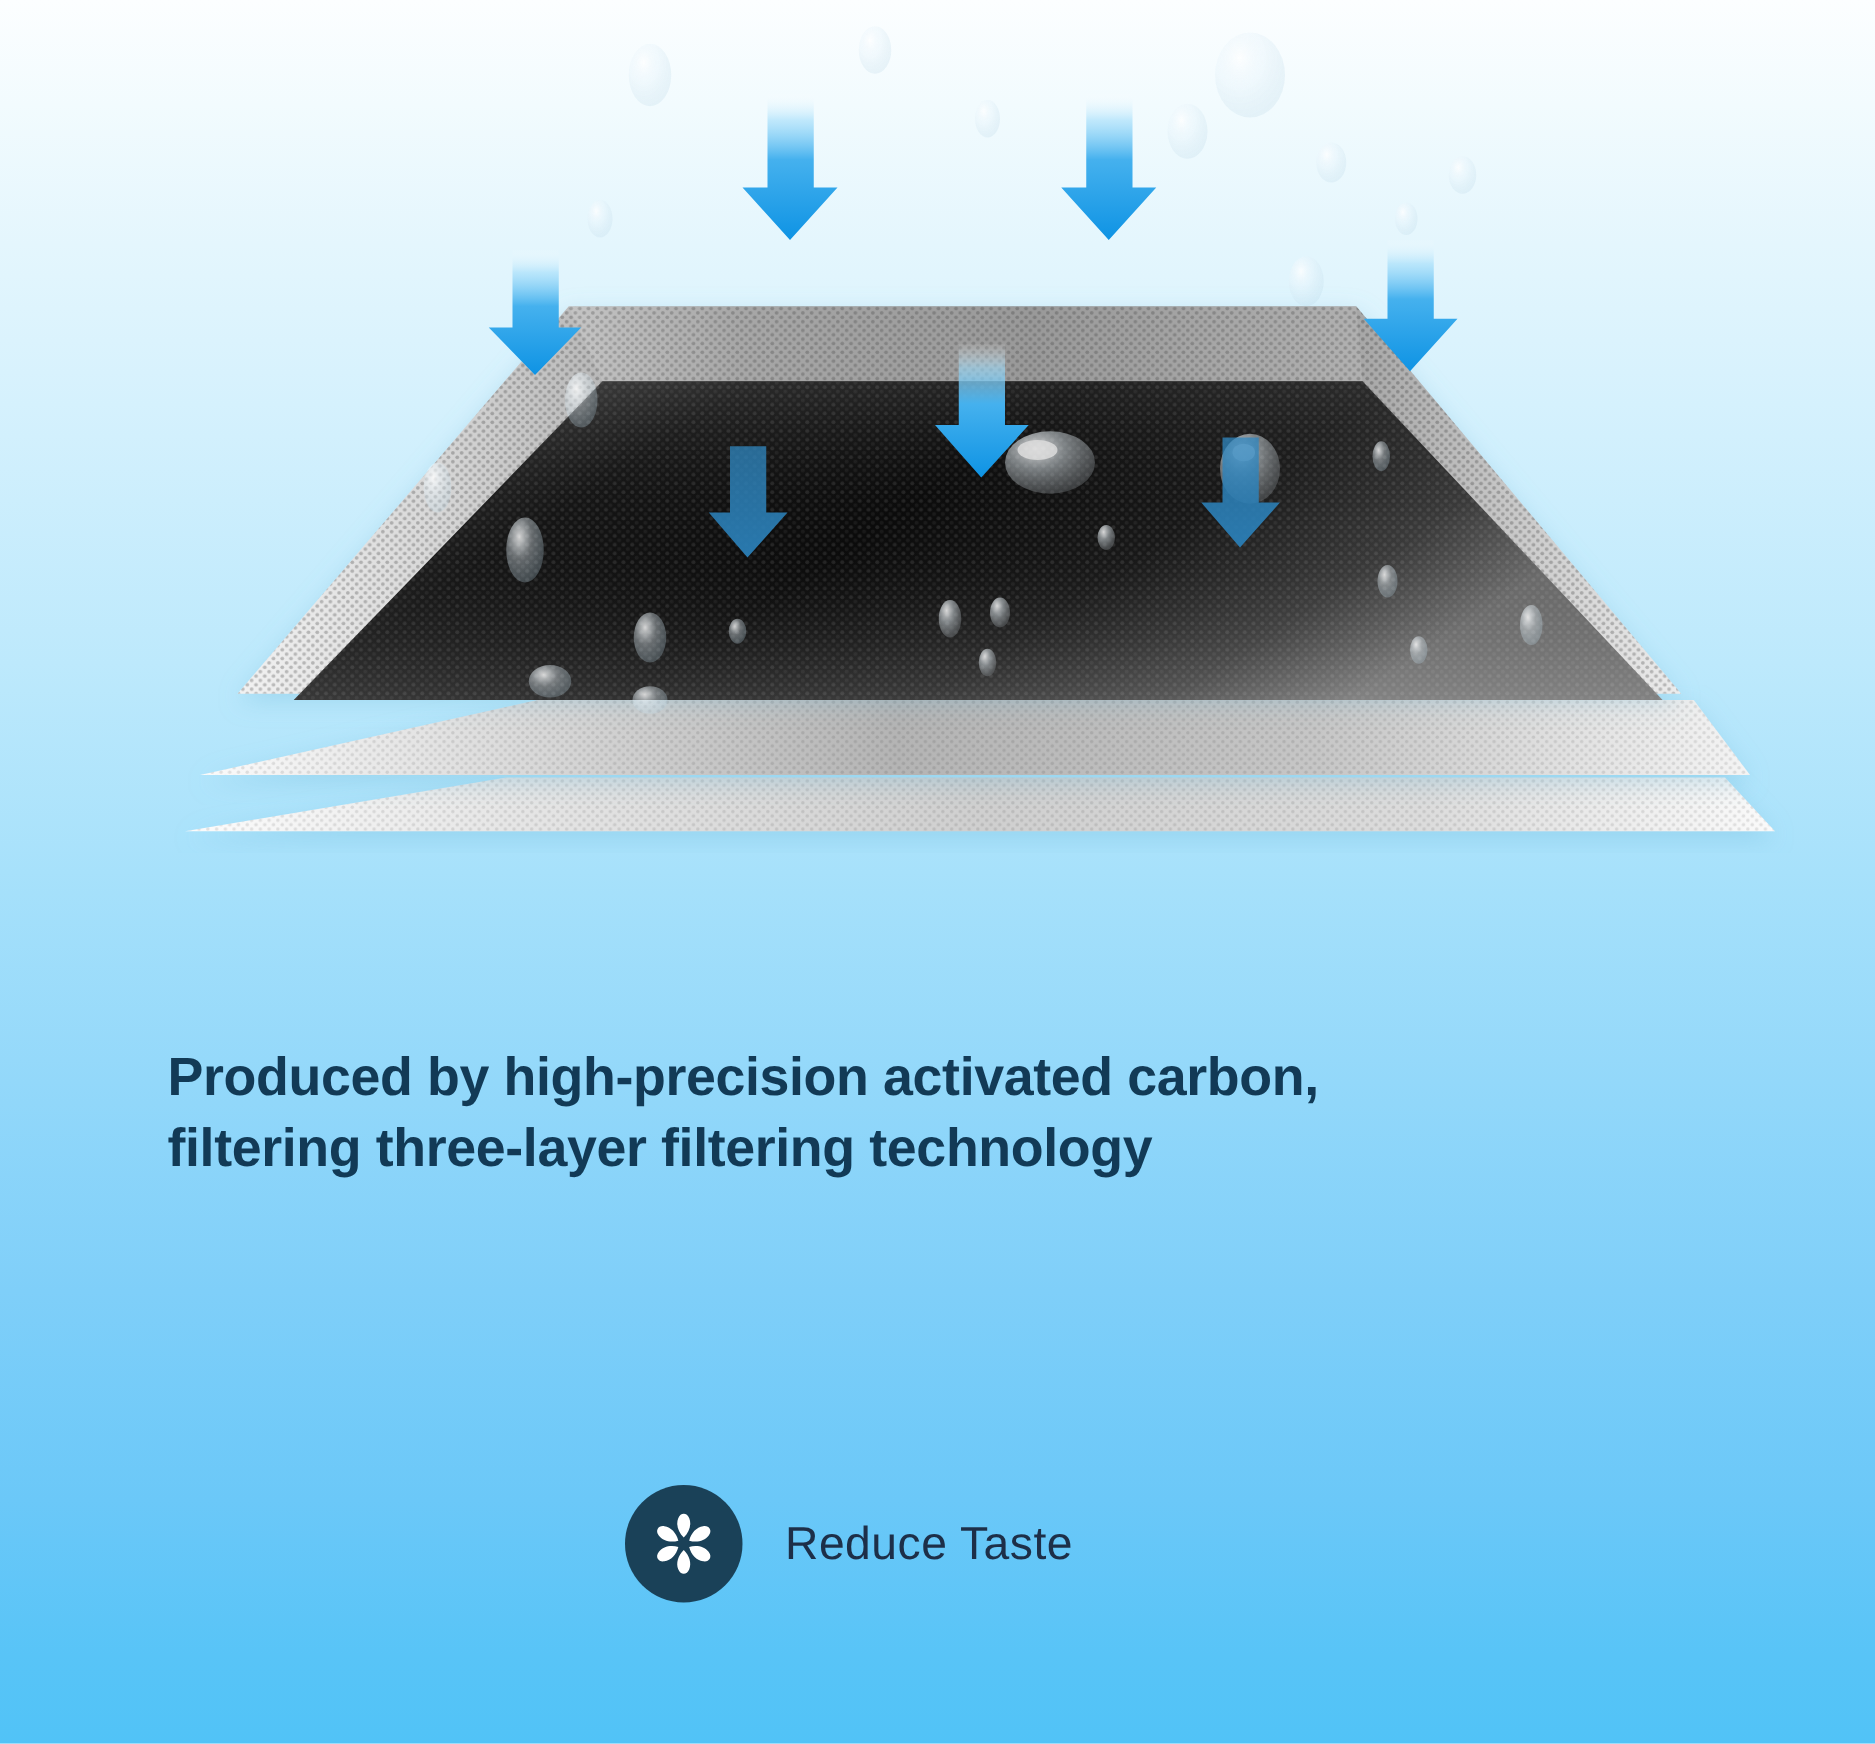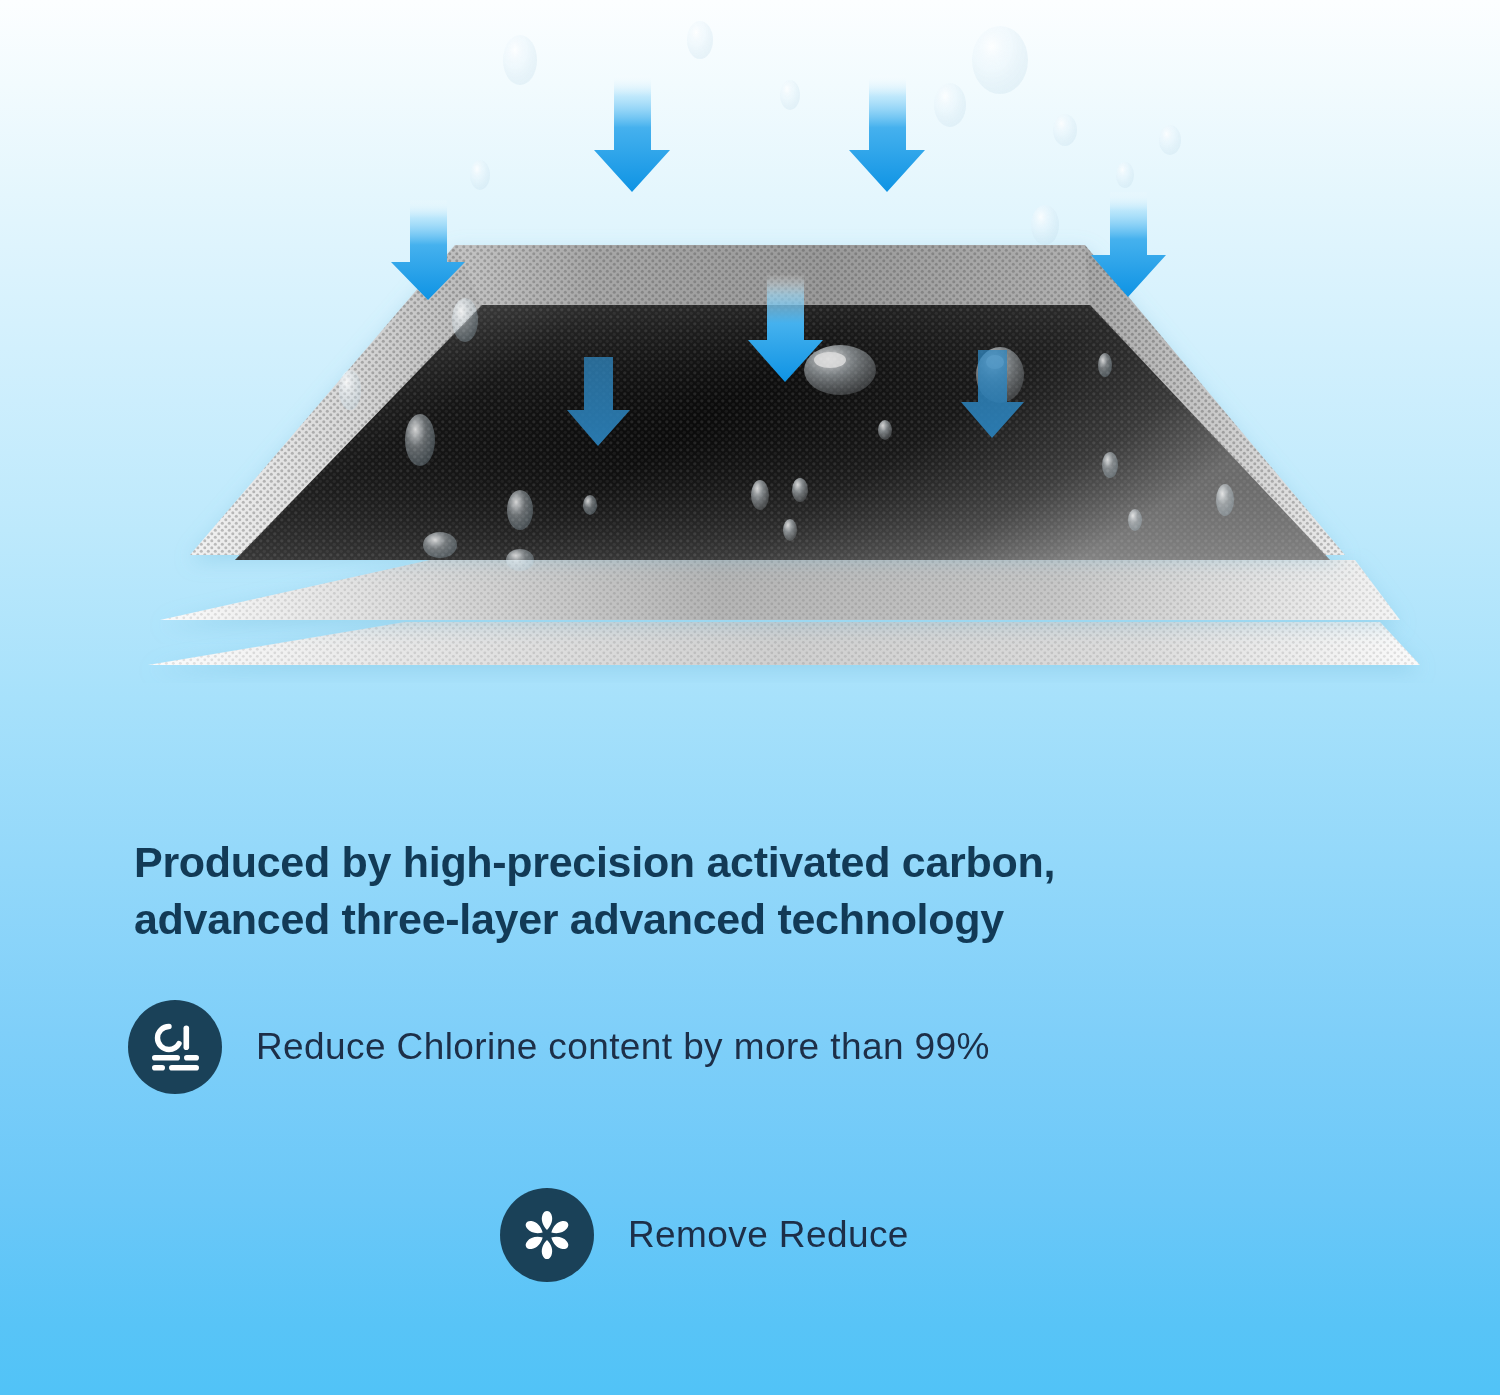--- a/index.html
+++ b/index.html
@@ -276,42 +276,23 @@
       <g>
         <polygon points="584,357 613,357 613,410 630,410 598,446 567,410 584,410" fill="url(#gArrowInner)"></polygon>
         <polygon points="767,275 804,275 804,340 823,340 785,382 748,340 767,340" fill="url(#gArrow)"></polygon>
         <polygon points="978,350 1007,350 1007,402 1024,402 992,438 961,402 978,402" fill="url(#gArrowInner)"></polygon>
       </g>
     </svg>
   </div>
 
   <h1 id="headline">
     <span class="hl-line">Produced by high-precision activated carbon,</span>
-    <span class="hl-line">advanced three-layer advanced technology</span>
+    <span class="hl-line">filtering three-layer filtering technology</span>
   </h1>
 
-  <div class="feature-row" id="feature-row-1">
-    <div class="feature-item">
-      <span class="feature-icon">
-        <svg width="60" height="60" viewBox="0 0 60 60" xmlns="http://www.w3.org/2000/svg">
-
-          <path d="M24 9.5a11.5 11.5 0 1 0 0 23 11.5 11.5 0 0 0 10-5.8" fill="none" stroke="#ffffff" stroke-width="5.4" stroke-linecap="round"></path>
-
-          <rect x="38.5" y="8.5" width="5.6" height="24.5" rx="2.8" fill="#ffffff"></rect>
-
-          <rect x="7" y="38" width="28" height="5.6" rx="2.8" fill="#ffffff"></rect>
-          <rect x="39" y="38" width="15" height="5.6" rx="2.8" fill="#ffffff"></rect>
-
-          <rect x="7" y="48" width="13" height="5.6" rx="2.8" fill="#ffffff"></rect>
-          <rect x="24" y="48" width="30" height="5.6" rx="2.8" fill="#ffffff"></rect>
-        </svg>
-      </span>
-      <span class="feature-label">Reduce Chlorine content by more than 99%</span>
-    </div>
-  </div>
 
   <div class="feature-row" id="feature-row-2">
 
 
     <div class="feature-item" id="feature-taste">
       <span class="feature-icon">
         <svg width="54" height="54" viewBox="0 0 54 54" xmlns="http://www.w3.org/2000/svg">
           <g fill="#ffffff">
             <g transform="translate(27,27)">
               <g transform="rotate(0)">
@@ -335,18 +316,18 @@
                          C-1.8,-24 -3.4,-22.9 -4.4,-20.4 C-6.4,-15.5 -4.6,-9.5 0,-5 Z"></path>
               </g>
               <g transform="rotate(300)">
                 <path d="M0,-5 C4.6,-9.5 6.4,-15.5 4.4,-20.4 C3.4,-22.9 1.8,-24 0,-24
                          C-1.8,-24 -3.4,-22.9 -4.4,-20.4 C-6.4,-15.5 -4.6,-9.5 0,-5 Z"></path>
               </g>
             </g>
           </g>
         </svg>
       </span>
-      <span class="feature-label">Remove Reduce</span>
+      <span class="feature-label">Reduce Taste</span>
     </div>
 
   </div>
 
 </div>
 
 </body></html>

